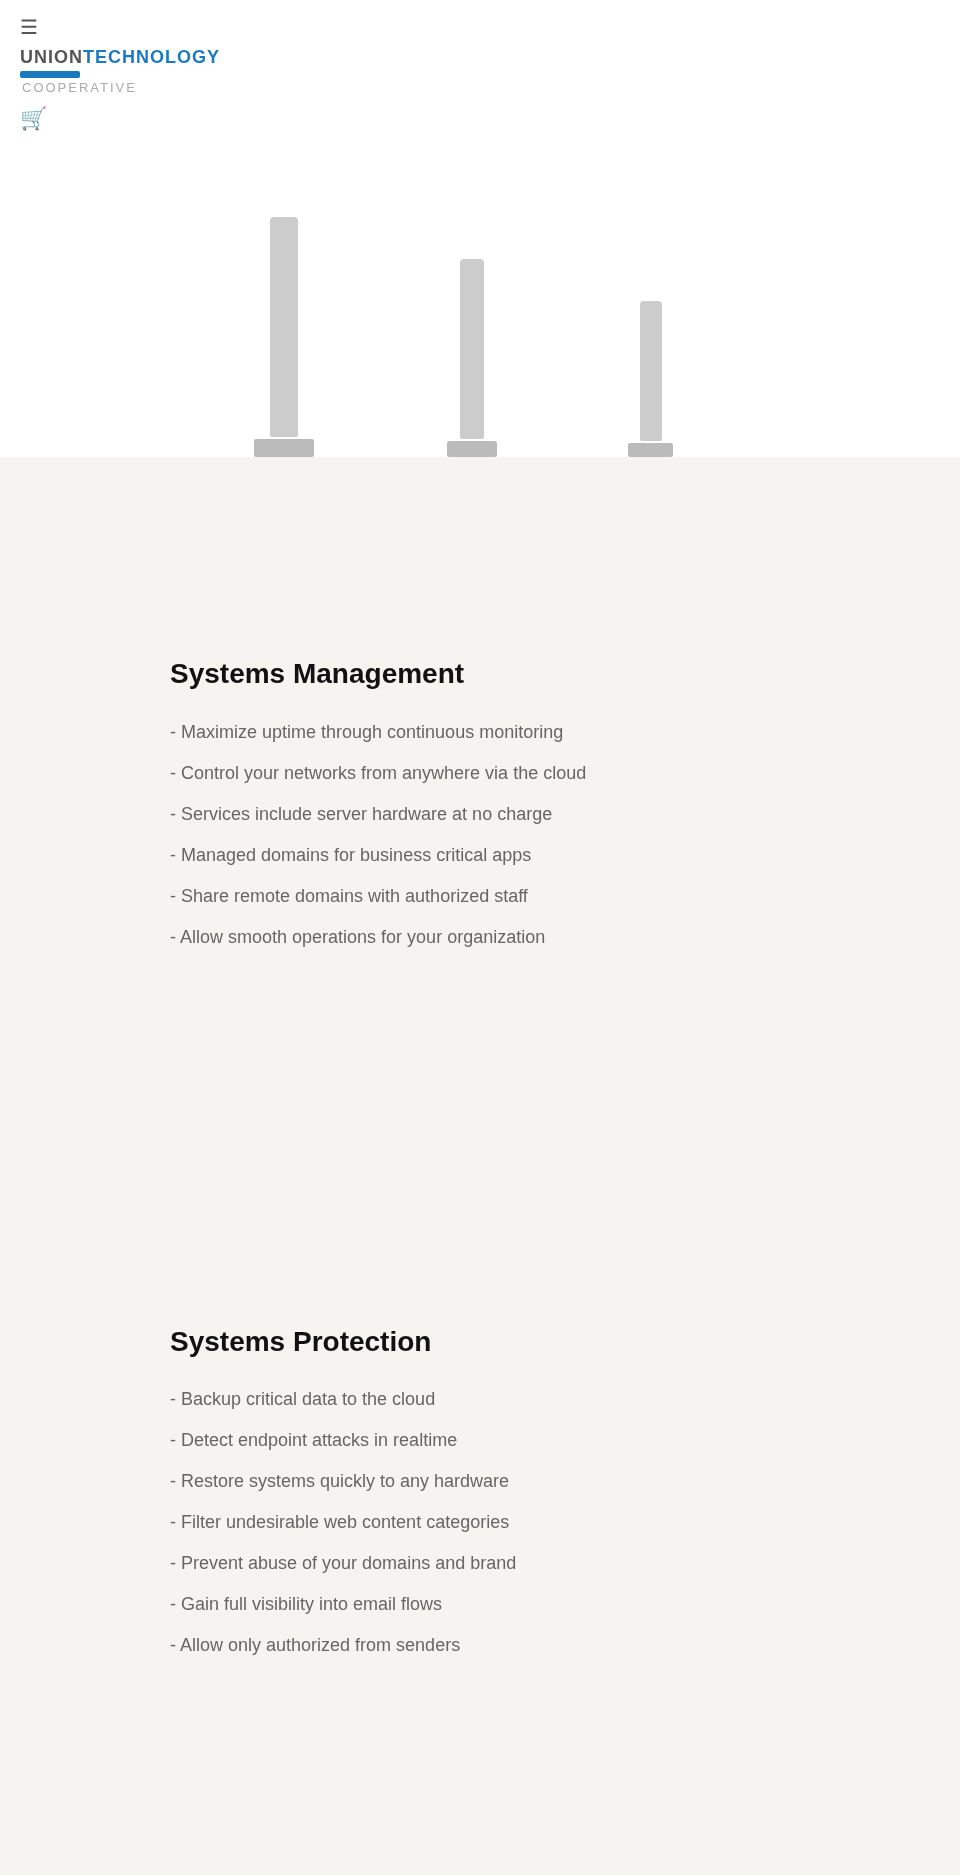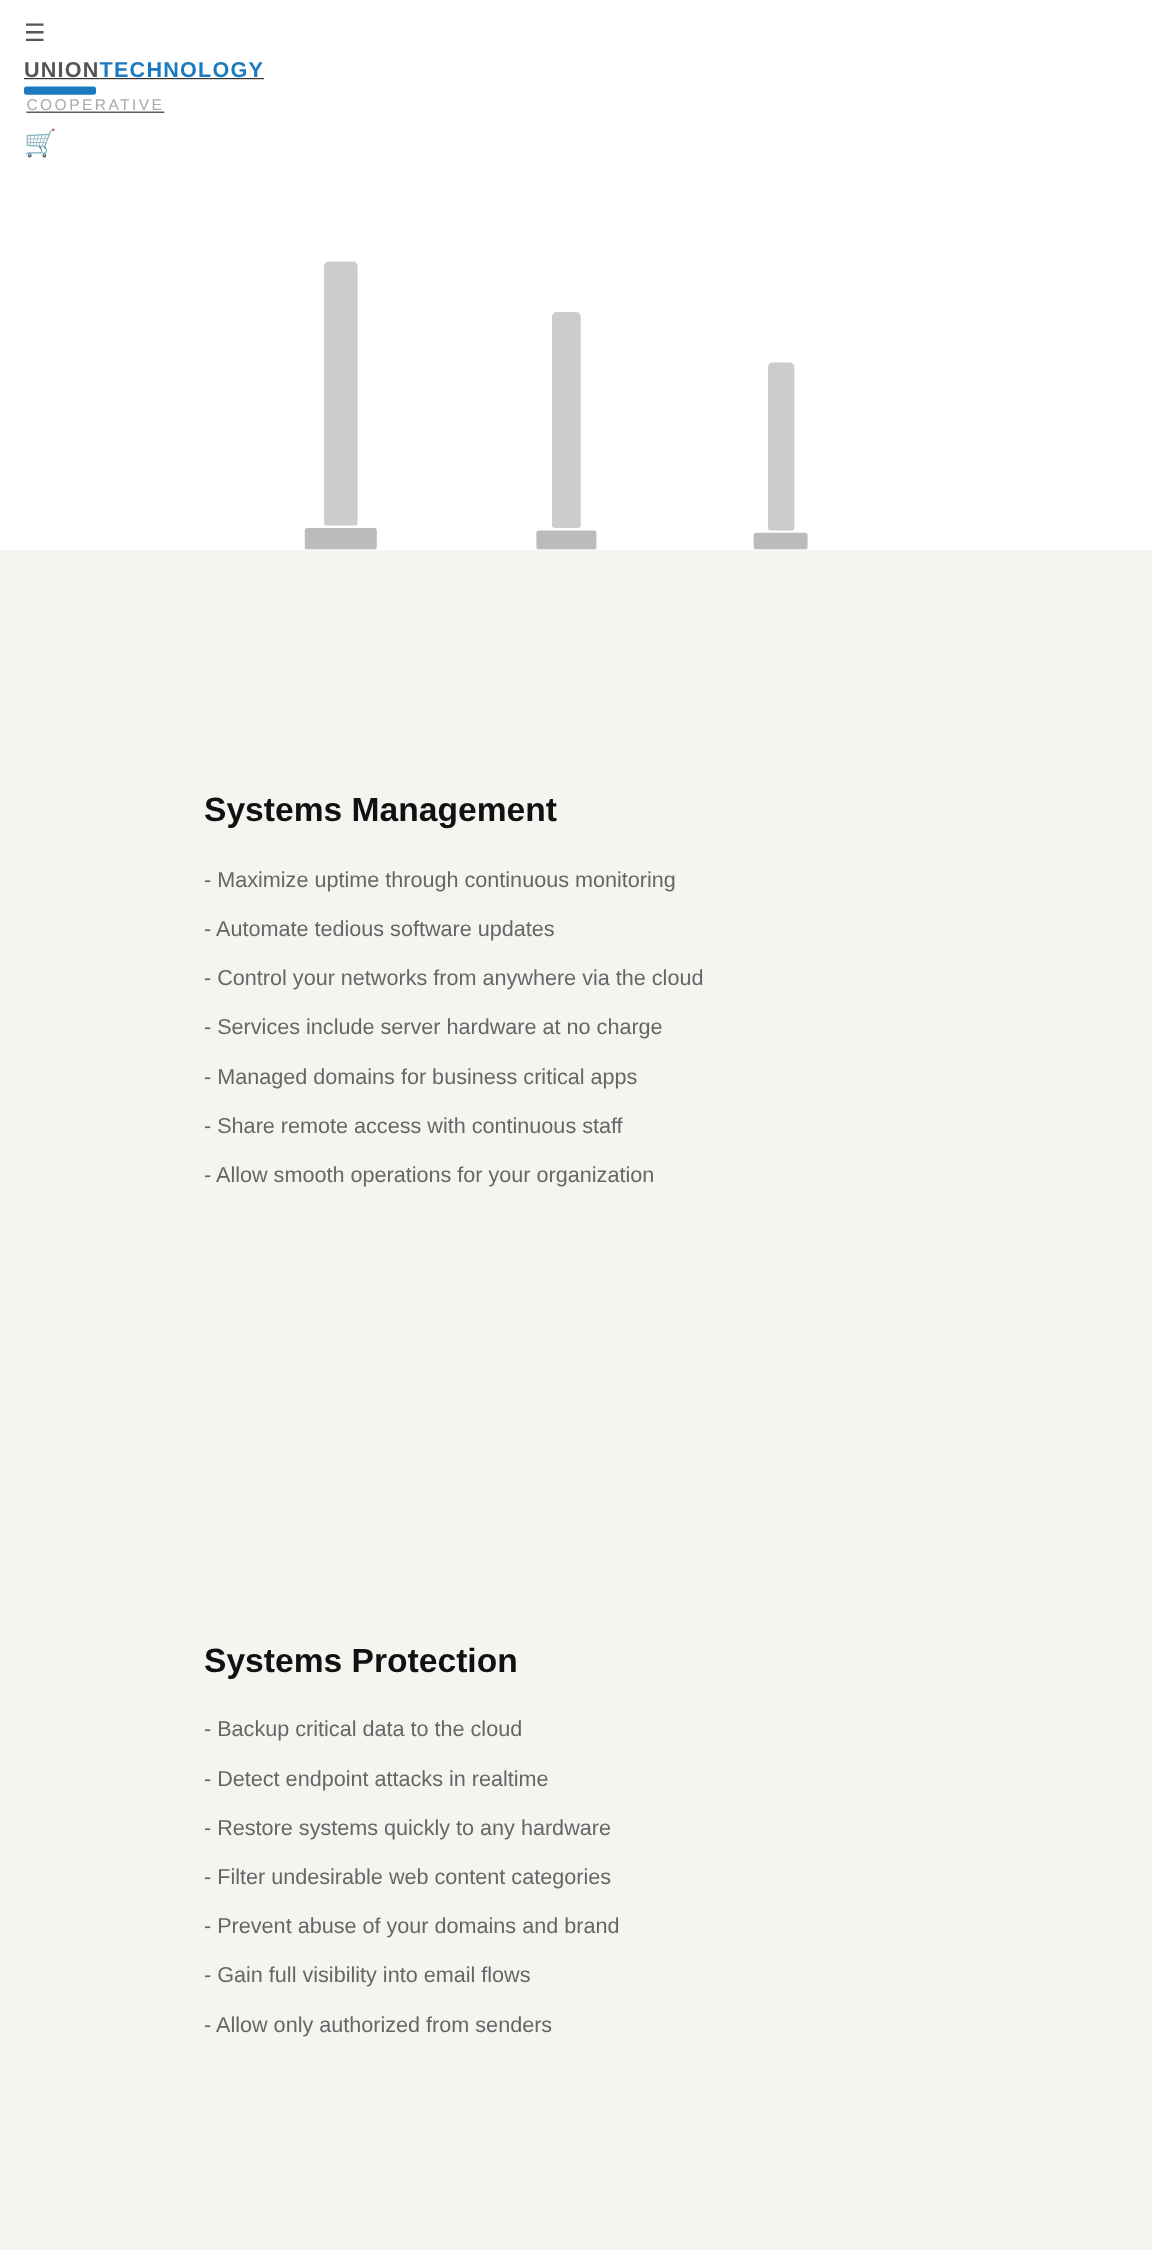--- a/index.html
+++ b/index.html
@@ -28,21 +28,20 @@
     .hamburger {
       font-size: 20px;
       cursor: pointer;
       color: #555;
       margin-bottom: 8px;
     }
 
     .logo-container {
       display: flex;
       margin-bottom: 10px;
-      text-decoration: underline;
     }
 
     .logo-text {
       font-size: 18px;
       font-weight: bold;
       letter-spacing: 1px;
     }
 
     .logo-union {
       color: #555;
@@ -237,25 +236,24 @@
   </div>
 </div>
 
 <div class="white-spacer"></div>
 
 <div class="content-section">
   <div class="section-inner">
     <h2 class="section-title">Systems Management</h2>
     <ul class="section-list">
       <li>- Maximize uptime through continuous monitoring</li>
-      <li>- Automate tedious software updates</li>
       <li>- Control your networks from anywhere via the cloud</li>
       <li>- Services include server hardware at no charge</li>
       <li>- Managed domains for business critical apps</li>
-      <li>- Share remote access with continuous staff</li>
+      <li>- Share remote domains with authorized staff</li>
       <li>- Allow smooth operations for your organization</li>
     </ul>
   </div>
 </div>
 
 <div class="spacer-section"></div>
 
 <div class="content-section">
   <div class="section-inner">
     <h2 class="section-title">Systems Protection</h2>

